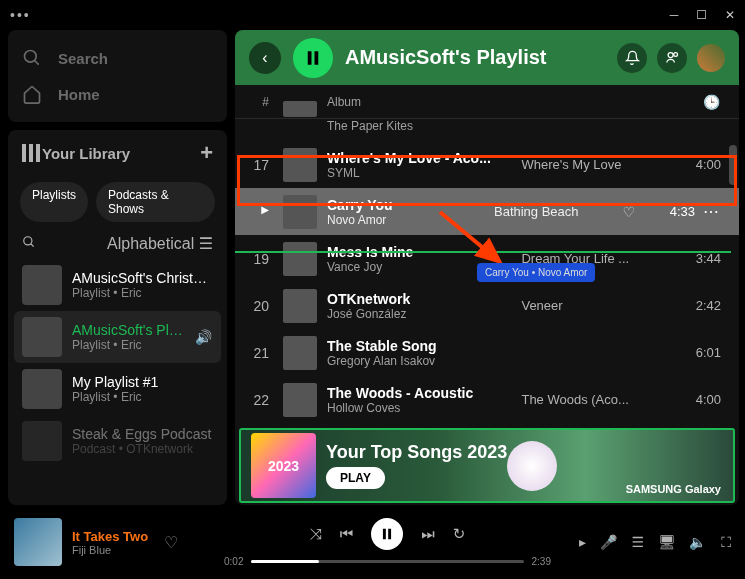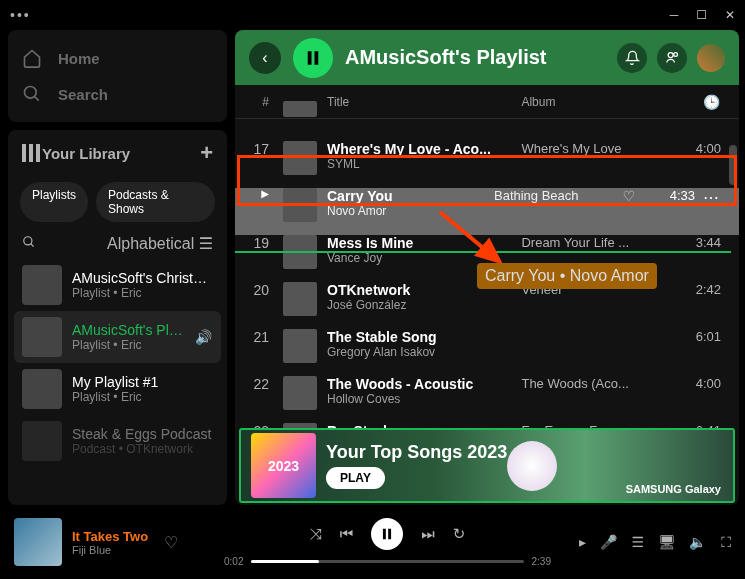--- a/index.html
+++ b/index.html
@@ -44,37 +44,37 @@
 .avatar { width:28px; height:28px; border-radius:50%; background:linear-gradient(45deg,#c97b3a,#4a6b2f); cursor:pointer; }
 
 .tracks-area { position:absolute; top:55px; left:0; right:0; bottom:0; overflow:hidden; }
 .th-row { display:flex; align-items:center; height:34px; padding:0 18px; border-bottom:1px solid #2a2a2a; color:#a0a0a0; font-size:12px; }
 .th-num { width:30px; text-align:right; padding-right:14px; }
 .th-title { flex:1.3; }
 .th-album { flex:1; }
 .clock { width:50px; text-align:right; font-size:14px; }
 
 .tracks { position:relative; }
-.trow { display:flex; align-items:flex-start; height:47px; padding:0 18px; color:#b3b3b3; }
+.trow { display:flex; align-items:center; height:47px; padding:0 18px; color:#b3b3b3; }
 .trow .num { width:30px; text-align:right; padding-right:14px; font-size:14px; }
 .trow .tthumb { width:34px; height:34px; background:#555; border-radius:2px; margin-right:10px; flex:none; }
 .trow .tinfo { flex:1.3; overflow:hidden; }
 .trow .ttitle { color:#fff; font-size:14px; font-weight:700; white-space:nowrap; overflow:hidden; text-overflow:ellipsis; }
 .trow .tartist { font-size:12px; color:#a0a0a0; }
 .trow .talbum { flex:1; font-size:13px; white-space:nowrap; overflow:hidden; text-overflow:ellipsis; }
 .trow .tdur { width:50px; text-align:right; font-size:13px; }
 .trow.sel { background:#6a6a6a; color:#fff; }
 .trow.sel .tartist, .trow.sel .talbum { color:#eee; }
 .trow.sel .num { color:transparent; position:relative; }
 .trow.sel .num::before { content:"▶"; color:#fff; font-size:10px; position:absolute; right:14px; }
 .trow.sel .heart { margin-right:10px; color:#ccc; font-size:14px; }
 .trow.sel .more { margin-left:8px; color:#fff; font-size:16px; letter-spacing:2px; }
 .sel-box { position:absolute; border:3px solid #ff3b00; pointer-events:none; z-index:2; }
 .arrow { position:absolute; z-index:4; }
-.tooltip { position:absolute; background:#a16207; color:#ddd; font-size:16px; padding:4px 8px; border-radius:4px; z-index:5; white-space:nowrap; }
+.tooltip { position:absolute; background:#1d4ed8; color:#ddd; font-size:10px; padding:4px 8px; border-radius:4px; z-index:5; white-space:nowrap; }
 .divider-green { position:absolute; left:0; right:8px; height:2px; background:#1db954; z-index:2; }
 .scrollbar { position:absolute; right:2px; top:60px; width:8px; height:40px; background:#4a4a4a; border-radius:4px; }
 
 .banner { position:absolute; left:4px; right:4px; bottom:2px; height:75px; border:2px solid #1db954; border-radius:3px; display:flex; align-items:center; background:linear-gradient(90deg,#1a3a2a 0%, #2a5a3a 40%, #5aa070 70%, #2a4a3a 100%); z-index:6; overflow:hidden; }
 .banner .bthumb { width:65px; height:65px; margin:0 10px; background:linear-gradient(135deg,#ffd700,#ff69b4,#4169e1); border-radius:4px; display:flex; align-items:center; justify-content:center; font-weight:800; font-size:14px; color:#fff; }
 .banner .btxt { font-size:18px; font-weight:700; color:#fff; }
 .banner .bplay { margin-top:4px; background:#fff; color:#000; border-radius:16px; padding:4px 14px; font-size:12px; font-weight:700; width:fit-content; cursor:pointer; }
 .banner .brand { margin-left:auto; margin-right:12px; font-size:11px; font-weight:700; color:#fff; align-self:flex-end; padding-bottom:6px; }
 .banner .earbud { width:50px; height:50px; border-radius:50%; background:radial-gradient(circle,#fff,#e0d0e8); margin-right:10px; }
 
@@ -105,30 +105,30 @@
     <span>☐</span>
     <span>✕</span>
   </div>
 </div>
 
 <div class="app">
   <div class="sidebar">
     <div class="card nav-card">
       <div class="nav-item">
         <svg viewBox="0 0 24 24" fill="none" stroke="#6a6a6a" stroke-width="2">
-            <path d="M3 11l9-8 9 8v10a2 2 0 01-2 2H5a2 2 0 01-2-2z"></path>
-          </svg>
-        <span>Home</span>
-      </div>
-      <div class="nav-item">
-        <svg viewBox="0 0 24 24" fill="none" stroke="#6a6a6a" stroke-width="2">
             <circle cx="10" cy="10" r="7"></circle>
             <line x1="20" y1="20" x2="15" y2="15"></line>
           </svg>
         <span>Search</span>
+      </div>
+      <div class="nav-item">
+        <svg viewBox="0 0 24 24" fill="none" stroke="#6a6a6a" stroke-width="2">
+            <path d="M3 11l9-8 9 8v10a2 2 0 01-2 2H5a2 2 0 01-2-2z"></path>
+          </svg>
+        <span>Home</span>
       </div>
     </div>
     <div class="card lib-card">
       <div class="lib-head">
         <div class="lib-icon">
             <span></span>
             <span></span>
             <span></span>
           </div>
         <span>Your Library</span>
@@ -204,28 +204,30 @@
             </svg>
           </div>
         <div class="avatar"></div>
       </div>
     </div>
 
     <div class="tracks-area">
       <div class="th-row">
         <div class="th-num">#</div>
         <div style="width:44px"></div>
-        <div class="th-title">Title</div>
         <div class="th-album">Album</div>
         <div class="clock"><span>🕒</span></div>
       </div>
 
       <div class="trow" style="height:22px; padding-top:0; align-items:flex-start;">
         <div class="num"></div>
         <div class="tthumb" style="height:16px; margin-top:-18px;"></div>
+        <div class="tinfo">
+            <div class="tartist">The Paper Kites</div>
+          </div>
         <div class="talbum"></div>
           <div class="tdur"></div>
       </div>
 
       <div class="tracks" id="tracks">
           <div class="trow">
             <div class="num">17</div>
     <div class="tthumb"></div>
     <div class="tinfo">
               <div class="ttitle">Where's My Love - Aco...</div>

